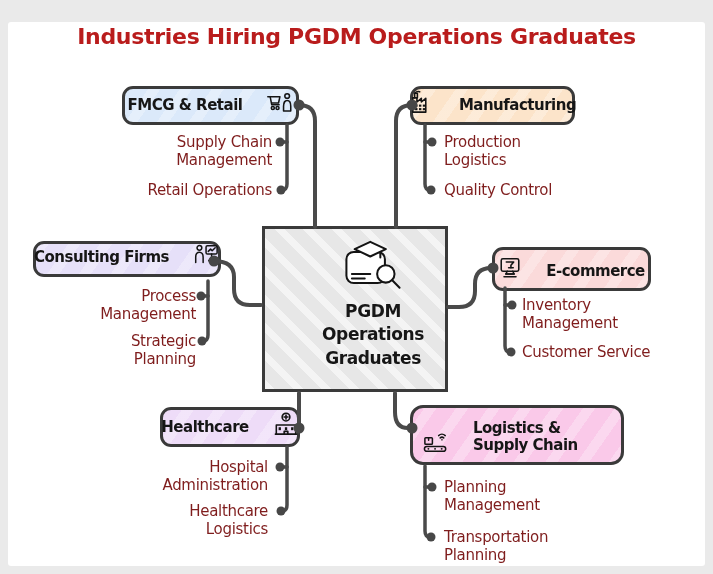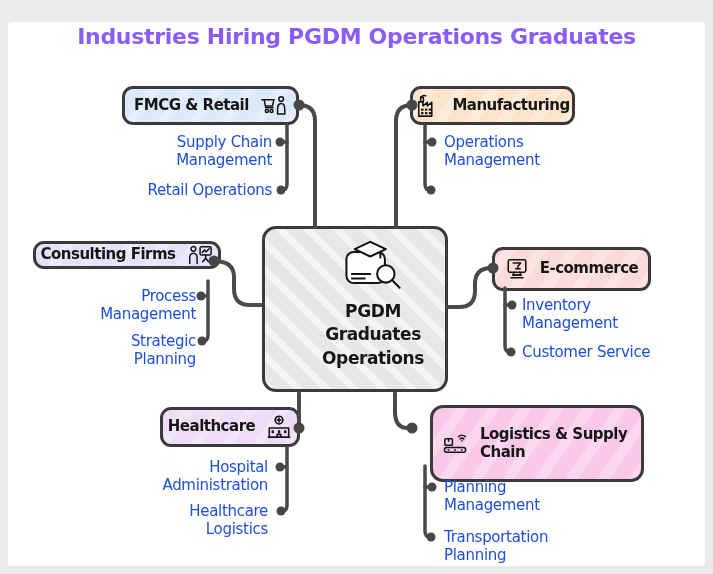--- a/index.html
+++ b/index.html
@@ -1,39 +1,39 @@
 <!DOCTYPE html>
 <html><head>
 <meta charset="utf-8">
 <style>
   html,body{margin:0;padding:0;background:#e9e9e9;}
   .stage{position:relative;width:713px;height:574px;background:#eaeaea;overflow:hidden;
          font-family:"DejaVu Sans","Liberation Sans",sans-serif;color:#161616;}
   .canvas{position:absolute;left:8px;top:22px;width:697px;height:544px;background:#ffffff;border-radius:3px;}
   .title{position:absolute;left:0;top:24px;width:713px;text-align:center;font-size:22px;
-         font-weight:bold;letter-spacing:-0.3px;color:#8b5cf6;}
+         font-weight:bold;letter-spacing:-0.3px;color:#b91c1c;}
   .conn{position:absolute;left:0;top:0;z-index:3;pointer-events:none;}
-  .node{position:absolute;z-index:2;display:flex;align-items:center;justify-content:center;gap:11px;
-        border:3px solid #3a3a3a;border-radius:11px;box-sizing:border-box;padding:0 9px;
+  .node{position:absolute;z-index:2;display:flex;align-items:flex-end;justify-content:center;gap:24px;
+        border:3px solid #3a3a3a;border-radius:11px;box-sizing:border-box;padding:8px 9px;
         background-image:repeating-linear-gradient(-55deg,rgba(255,255,255,.28) 0 10px,rgba(255,255,255,0) 10px 26px);}
   .node .lbl{font-weight:bold;font-size:15px;letter-spacing:-0.5px;line-height:1.15;white-space:nowrap;}
   .node svg{flex:0 0 auto;}
   #box-fmcg{left:122px;top:86px;width:177px;height:39px;}
   #box-manufacturing{left:410px;top:86px;width:165px;height:39px;}
-  #box-consulting{left:33px;top:241px;width:188px;height:28px;}
+  #box-consulting{left:33px;top:241px;width:188px;height:36px;}
   #box-ecommerce{left:492px;top:247px;width:159px;height:44px;}
   #box-healthcare{left:160px;top:407px;width:140px;height:40px;}
-  #box-logistics{left:430px;top:405px;width:214px;height:77px;border-radius:13px;}
+  #box-logistics{left:410px;top:405px;width:214px;height:60px;border-radius:13px;}
   #box-logistics .lbl{white-space:normal;width:158px;text-align:left;}
   .center-node{position:absolute;left:262px;top:226px;width:186px;height:166px;z-index:2;
-        border:3px solid #3a3a3a;border-radius:14px;box-sizing:border-box;
+        border:3px solid #3a3a3a;border-radius:0;box-sizing:border-box;
         display:flex;flex-direction:column;align-items:center;justify-content:flex-start;padding-top:10px;
         background-image:repeating-linear-gradient(45deg,rgba(255,255,255,.55) 0 7px,rgba(255,255,255,0) 7px 20px);padding-left:36px;}
   .center-label{margin-top:4px;text-align:center;font-weight:bold;font-size:17px;line-height:1.38;letter-spacing:-0.4px;}
-  .item{position:absolute;z-index:2;font-size:15px;line-height:1.22;color:#1d4ed8;letter-spacing:-0.3px;}
+  .item{position:absolute;z-index:2;font-size:15px;line-height:1.22;color:#7f1d1d;letter-spacing:-0.3px;}
   .r{text-align:right;}
   .l{text-align:left;}
   .nw{white-space:nowrap;}
   #it-fmcg-0{left:162px;top:133px;width:110px;}
   #it-fmcg-1{left:112px;top:181px;width:160px;}
   #it-man-0{left:444px;top:133px;width:112px;}
   #it-man-1{left:444px;top:181px;width:160px;}
   #it-con-0{left:91px;top:287px;width:105px;}
   #it-con-1{left:106px;top:332px;width:90px;}
   #it-eco-0{left:522px;top:296px;width:108px;}
@@ -122,21 +122,22 @@
         <rect x="6.5" y="15.8" width="2.6" height="2.3"></rect>
           <rect x="10.7" y="15.8" width="2.6" height="2.3"></rect>
         <rect x="14.9" y="15.8" width="2.6" height="2.3"></rect>
           <rect x="6.5" y="19.6" width="2.6" height="2.3"></rect>
         <rect x="10.7" y="19.6" width="2.6" height="2.3"></rect>
           <rect x="14.9" y="19.6" width="2.6" height="2.3"></rect>
       </g>
     </svg>
     <span class="lbl">Manufacturing</span>
   </div>
-  <div class="item l" id="it-man-0">Operations Management</div>
+  <div class="item l" id="it-man-0">Production Logistics</div>
+  <div class="item l nw" id="it-man-1">Quality Control</div>
 
   <div class="node" id="box-consulting" style="background-color: rgb(230, 224, 249);">
     <span class="lbl">Consulting Firms</span>
     <svg class="ic" width="27" height="23" viewBox="0 0 30 26">
       <circle cx="7" cy="5.5" r="2.7"></circle>
       <path d="M2.8 22v-6c0-3.4 1.8-5.6 4.2-5.6s4.2 2.2 4.2 5.6v6"></path>
       <rect x="14.5" y="3" width="12.5" height="9.5" rx="1.5"></rect>
       <path d="M17 9.5l2.6-2.6 1.8 1.8 3.4-3.4"></path>
       <path d="M20.8 12.5V16"></path>
         <path d="M17.5 20l3.3-4 3.3 4"></path>
@@ -200,17 +201,17 @@
     <svg width="66" height="57" viewBox="0 0 72 62" fill="none" stroke="#141414" stroke-width="2.2" stroke-linecap="round" stroke-linejoin="round">
       <rect x="7" y="14" width="42" height="34" rx="8" fill="#ffffff"></rect>
       <path d="M13 38h20M13 43h14"></path>
       <path d="M33 3L50 11 33 19 16 11z" fill="#ffffff"></path>
       <path d="M44 14.5V20"></path>
       <circle cx="50" cy="38" r="9.5" fill="#ffffff"></circle>
       <path d="M57 45L65 53"></path>
     </svg>
     <div class="center-label">
       <div>PGDM</div>
+      <div>Operations</div>
       <div>Graduates</div>
-      <div>Operations</div>
     </div>
   </div>
 </div>
 
 </body></html>

